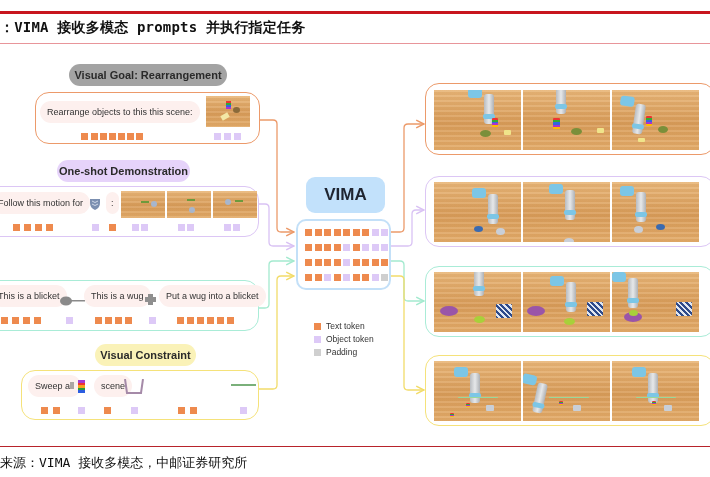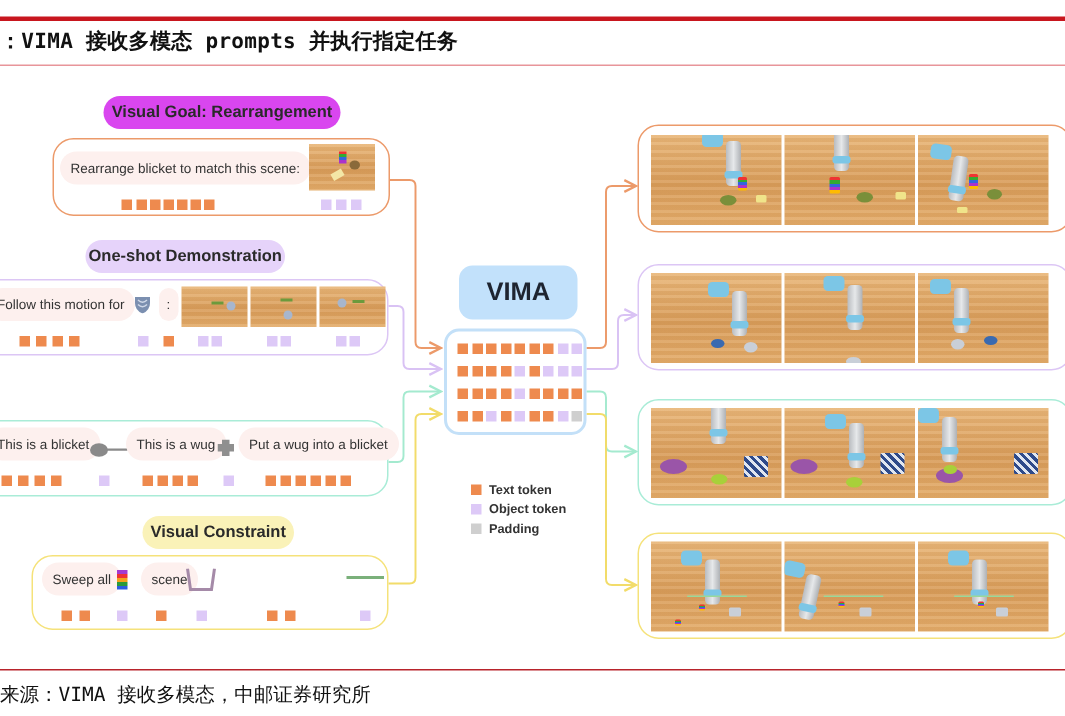--- a/index.html
+++ b/index.html
@@ -27,21 +27,21 @@
 
   .scene { position: absolute; background: linear-gradient(180deg, #e9b77a 0%, #d99e5c 55%, #e4ad6c 100%); overflow: hidden; }
   .scene::before { content: ""; position: absolute; inset: 0; background: repeating-linear-gradient(180deg, rgba(255,255,255,0.08) 0 2px, rgba(140,80,20,0.08) 2px 5px); }
 
   .vima-label { position: absolute; left: 306px; top: 133px; width: 79px; height: 36px; border-radius: 9px; background: #c2e1fb; color: #1e2430; font-size: 17px; font-weight: bold; display: flex; align-items: center; justify-content: center; }
   .vima-box { position: absolute; left: 296px; top: 175px; width: 95px; height: 71px; border: 2px solid #c3e0f8; border-radius: 10px; background: #fff; }
 
   .legend { position: absolute; left: 314px; top: 276px; }
   .legend-row { display: flex; align-items: center; height: 12px; margin-bottom: 1px; }
   .legend-swatch { width: 7px; height: 7px; margin-right: 5px; }
-  .legend-text { font-size: 8.5px; color: #333; font-weight: bold; }
+  .legend-text { font-size: 8.5px; color: #333; }
 
   .robot { position: absolute; }
 </style>
 </head>
 <body>
 
 <div class="rule-top"></div>
 <div class="title">：VIMA 接收多模态 prompts 并执行指定任务</div>
 <div class="rule-title"></div>
 
@@ -67,23 +67,23 @@
     <path d="M259,160 H265 Q269,160 269,164 V198 Q269,202 273,202 H294" fill="none" stroke="#d9c2f4" stroke-width="1.3" marker-end="url(#arrP)"></path>
     <path d="M259,264 H265 Q269,264 269,260 V221 Q269,217 273,217 H294" fill="none" stroke="#a4eacf" stroke-width="1.3" marker-end="url(#arrT)"></path>
     <path d="M259,345 H273 Q277,345 277,341 V236 Q277,232 281,232 H294" fill="none" stroke="#f2dc6a" stroke-width="1.3" marker-end="url(#arrY)"></path>
 
     <path d="M391,188 H400 Q404,188 404,184 V84 Q404,80 408,80 H424" fill="none" stroke="#ec9a6a" stroke-width="1.3" marker-end="url(#arrO)"></path>
     <path d="M391,202 H408 Q412,202 412,198 V170 Q412,166 416,166 H424" fill="none" stroke="#d9c2f4" stroke-width="1.3" marker-end="url(#arrP)"></path>
     <path d="M391,217 H400 Q404,217 404,221 V253 Q404,257 408,257 H424" fill="none" stroke="#a4eacf" stroke-width="1.3" marker-end="url(#arrT)"></path>
     <path d="M391,232 H400 Q404,232 404,236 V342 Q404,346 408,346 H424" fill="none" stroke="#f2dc6a" stroke-width="1.3" marker-end="url(#arrY)"></path>
   </svg>
 
-  <div class="pill" style="left:69px; top:20px; width:158px; background:#d946ef;">Visual Goal: Rearrangement</div>
+  <div class="pill" style="left:69px; top:20px; width:158px; background:#a3a3a3;">Visual Goal: Rearrangement</div>
   <div class="panel" style="left:35px; top:48px; width:225px; height:52px; border-color:#ec9a6a;">
-    <div class="chip" style="left:4px; top:8px;">Rearrange blicket to match this scene:</div>
+    <div class="chip" style="left:4px; top:8px;">Rearrange objects to this this scene:</div>
     <div class="scene" style="left:170px; top:3px; width:44px; height:31px;">
       <div style="position:absolute; left:20px; top:5px; width:5px; height:8px; background:linear-gradient(#e33 0 25%,#3a3 25% 50%,#36d 50% 75%,#a3c 75%);"></div>
       <div style="position:absolute; left:27px; top:11px; width:7px; height:6px; border-radius:50%; background:#8a6a3a;"></div>
       <div style="position:absolute; left:15px; top:18px; width:8px; height:5px; background:#f3e7a6; transform:rotate(-30deg);"></div>
     </div>
     <div>
       <div class="tok t" style="left:45px; top:40px;"></div>
         <div class="tok t" style="left:55px; top:40px;"></div>
         <div class="tok t" style="left:64px; top:40px;"></div>
         <div class="tok t" style="left:73px; top:40px;"></div>

